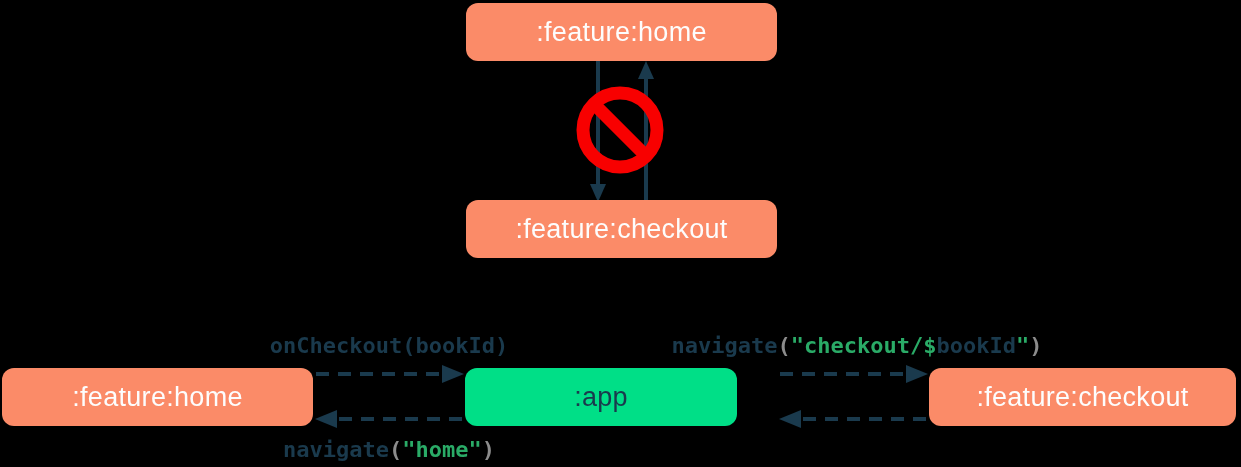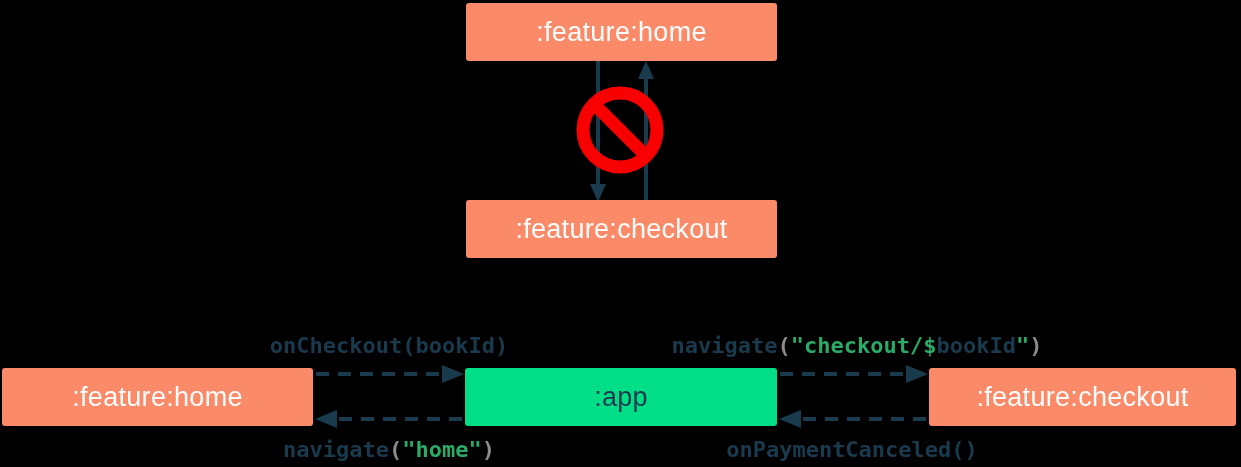--- a/index.html
+++ b/index.html
@@ -16,21 +16,21 @@
   body{background:#111;font-family:"Liberation Sans",sans-serif;}
   .canvas{
     position:relative;
     width:1241px;height:467px;
     background:var(--bg);
     overflow:hidden;
   }
   .node{
     position:absolute;
     height:58px;
-    border-radius:3px;
+    border-radius:12px;
     display:flex;align-items:center;justify-content:center;
     font-size:27px;
     letter-spacing:.3px;
     color:var(--white);
     background:var(--salmon);
   }
   .node.green{
     background:var(--green);
     color:var(--navy);
   }
@@ -90,27 +90,26 @@
   <div class="node" style="left:466px;top:200px;width:311px;">
     <span>:feature:checkout</span>
   </div>
 
   <div class="code-label" style="left:389px;top:333px;"><span class="seg-code">onCheckout(</span><span class="seg-em">bookId</span><span class="seg-code">)</span></div>
 
   <div class="code-label" style="left:857px;top:333px;"><span class="seg-code">navigate</span><span class="seg-punct">(</span><span class="seg-str">"checkout/$</span><span class="seg-em">bookId</span><span class="seg-str">"</span><span class="seg-punct">)</span></div>
 
   <div class="code-label" style="left:389px;top:437px;"><span class="seg-code">navigate</span><span class="seg-punct">(</span><span class="seg-str">"home"</span><span class="seg-punct">)</span></div>
 
-  <div class="code-label" style="left:852px;top:437px;"><span class="seg-code">onPaymentCanceled()</span></div>
 
   <div class="node" style="left:2px;top:368px;width:311px;">
     <span>:feature:home</span>
   </div>
 
-  <div class="node green" style="left:465px;top:368px;width:312px;">
+  <div class="node green" style="left:465px;top:368px;width:272px;">
     <span>:app</span>
   </div>
 
   <div class="node" style="left:929px;top:368px;width:307px;">
     <span>:feature:checkout</span>
   </div>
 
 </div>
 
 </body></html>

